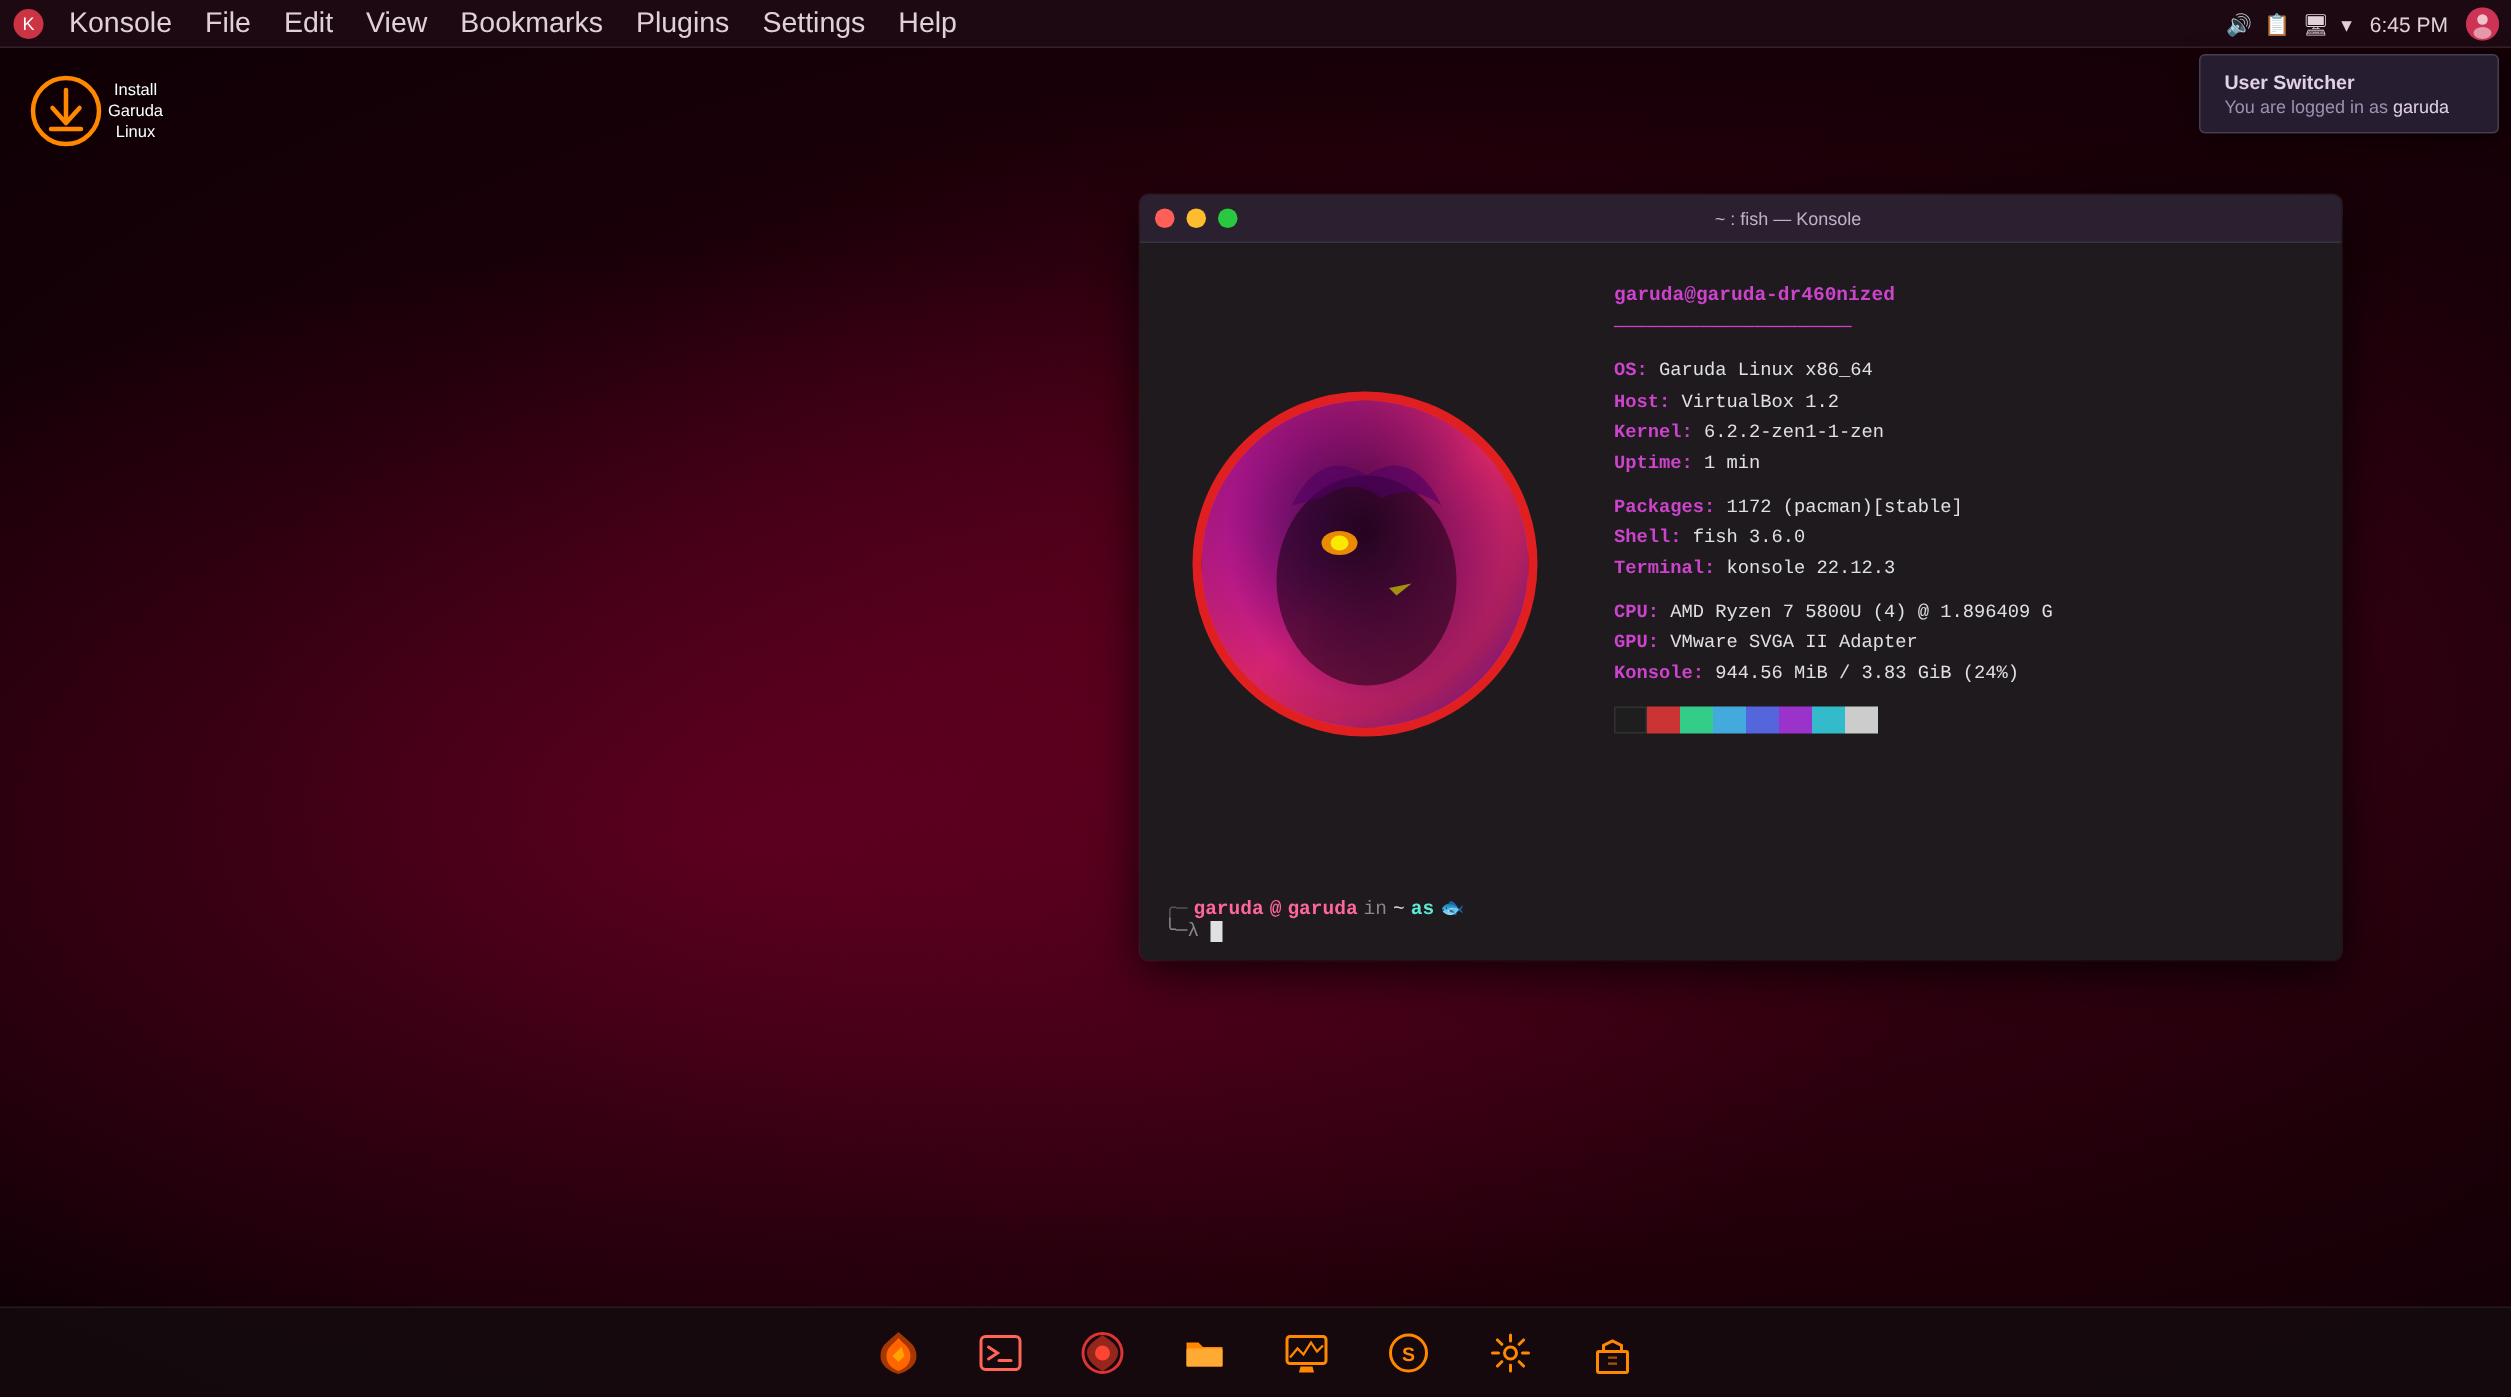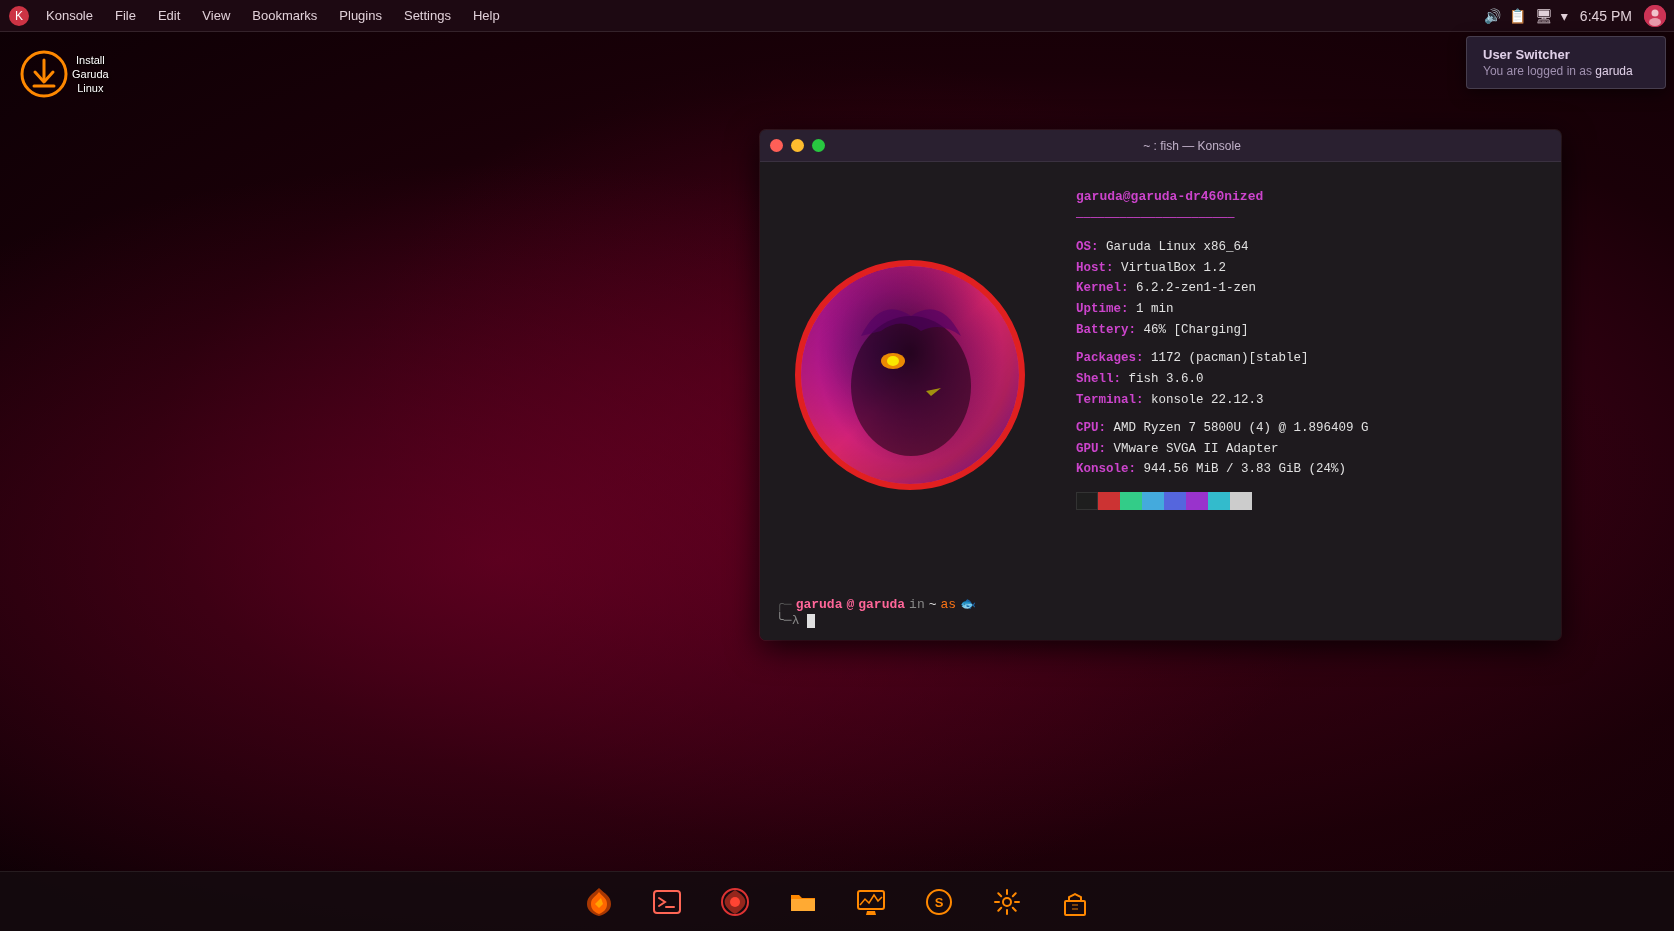--- a/index.html
+++ b/index.html
@@ -53,21 +53,21 @@
     }
 
     .menu-app-icon {
       width: 22px;
       height: 22px;
       margin-right: 4px;
     }
 
     .menu-item {
       color: #e0d0d8;
-      font-size: 13px;
+      font-size: 19px;
       padding: 4px 10px;
       cursor: pointer;
       border-radius: 3px;
     }
 
     .menubar-right {
       margin-left: auto;
       display: flex;
       align-items: center;
       gap: 12px;
@@ -453,23 +453,20 @@
         </span>
         <span class="nf-line">
           <span class="nf-key">Host:</span><span class="nf-value"> VirtualBox 1.2</span>
         </span>
         <span class="nf-line">
           <span class="nf-key">Kernel:</span><span class="nf-value"> 6.2.2-zen1-1-zen</span>
         </span>
         <span class="nf-line">
           <span class="nf-key">Uptime:</span><span class="nf-value"> 1 min</span>
         </span>
-        <span class="nf-line">
-          <span class="nf-key">Battery:</span><span class="nf-value"> 46% [Charging]</span>
-        </span>
         <span class="nf-gap"></span>
         <span class="nf-line">
           <span class="nf-key">Packages:</span><span class="nf-value"> 1172 (pacman)[stable]</span>
         </span>
         <span class="nf-line">
           <span class="nf-key">Shell:</span><span class="nf-value"> fish 3.6.0</span>
         </span>
         <span class="nf-line">
           <span class="nf-key">Terminal:</span><span class="nf-value"> konsole 22.12.3</span>
         </span>
@@ -498,21 +495,21 @@
     </div>
 
     <div class="prompt-section">
       <div class="prompt-line">
         <span style="color:#555;">╭─</span>
         <span style="color:#ff6699;font-weight:bold;">garuda</span>
         <span style="color:#ff6699;font-weight:bold;">@</span>
         <span style="color:#ff6699;font-weight:bold;">garuda</span>
         <span style="color:#888;"> in </span>
         <span style="color:#e0e0e0;">~</span>
-        <span style="color:#f97316;font-weight:normal;"> as </span>
+        <span style="color:#5eead4;font-weight:bold;"> as </span>
         <span>🐟</span>
       </div>
       <span class="prompt-lambda">╰─λ <span style="display:inline-block;width:8px;height:14px;background:#e0e0e0;vertical-align:middle;animation:blink 1s step-end infinite;"></span></span>
     </div>
   </div>
 </div>
 
 <div class="taskbar">
 
   <div class="taskbar-item">

